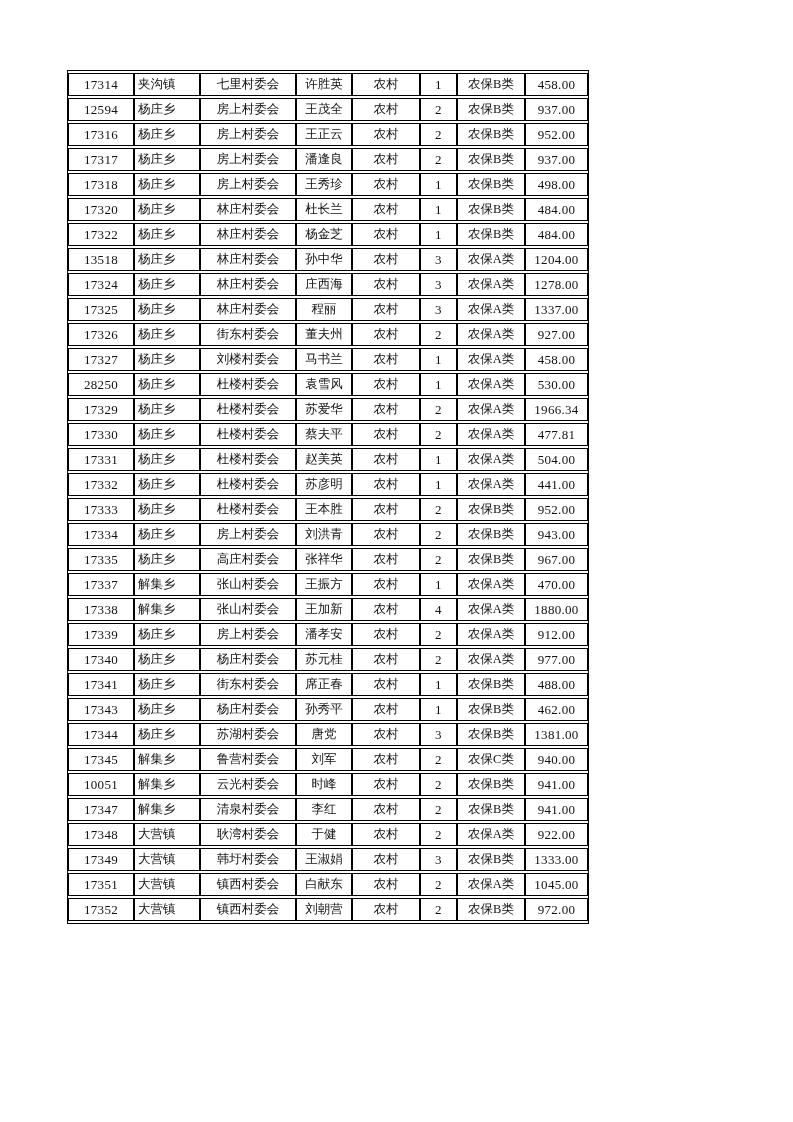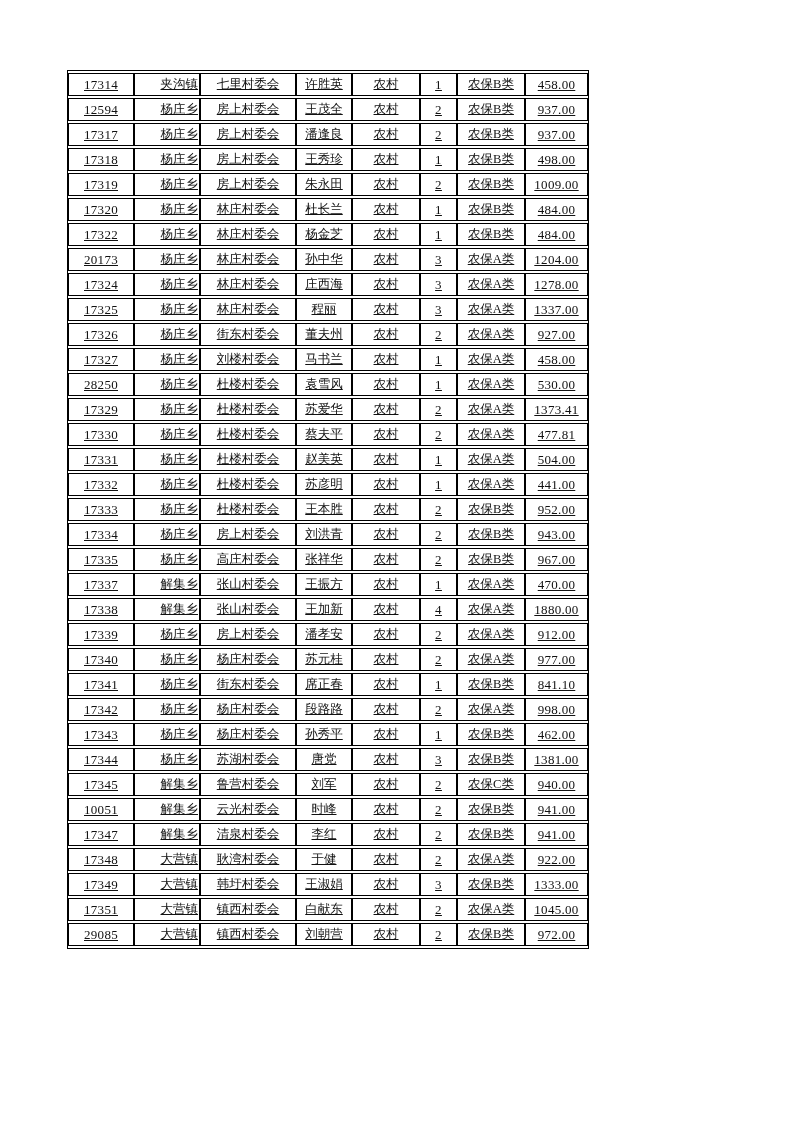--- a/index.html
+++ b/index.html
@@ -20,37 +20,36 @@
     left: 67px;
     top: 70px;
     border: 1px solid #000000;
     background: #ffffff;
   }
   table.records {
     border-collapse: separate;
     border-spacing: 0 2px;
     table-layout: fixed;
     width: 520px;
-    text-decoration: underline;
   }
   table.records td {
     border: 1px solid #000000;
     box-sizing: border-box;
     height: 23px;
     font-size: 12.5px;
     line-height: 21px;
     text-align: center;
     vertical-align: middle;
     padding: 0 1px;
     overflow: hidden;
     white-space: nowrap;
     background: #ffffff;
   }
   table.records td.col-town {
-    text-align: right;
+    text-align: left;
     padding-left: 3px;
   }
   table.records td.col-id,
   table.records td.col-amount,
   table.records td.col-count {
     font-size: 13px;
     letter-spacing: 0.3px;
   }
 </style>
 </head>
@@ -83,48 +82,48 @@
           <td class="col-id">12594</td>
           <td class="col-town">杨庄乡</td>
           <td class="col-village">房上村委会</td>
           <td class="col-name">王茂全</td>
           <td class="col-residence">农村</td>
           <td class="col-count">2</td>
           <td class="col-category">农保B类</td>
           <td class="col-amount">937.00</td>
         </tr>
         <tr>
+          <td class="col-id">17316</td>
+          <td class="col-town">杨庄乡</td>
+          <td class="col-village">房上村委会</td>
+          <td class="col-name">王正云</td>
+          <td class="col-residence">农村</td>
+          <td class="col-count">2</td>
+          <td class="col-category">农保B类</td>
+          <td class="col-amount">952.00</td>
+        </tr>
+        <tr>
           <td class="col-id">17317</td>
           <td class="col-town">杨庄乡</td>
           <td class="col-village">房上村委会</td>
           <td class="col-name">潘逢良</td>
           <td class="col-residence">农村</td>
           <td class="col-count">2</td>
           <td class="col-category">农保B类</td>
           <td class="col-amount">937.00</td>
         </tr>
         <tr>
           <td class="col-id">17318</td>
           <td class="col-town">杨庄乡</td>
           <td class="col-village">房上村委会</td>
           <td class="col-name">王秀珍</td>
           <td class="col-residence">农村</td>
           <td class="col-count">1</td>
           <td class="col-category">农保B类</td>
           <td class="col-amount">498.00</td>
-        </tr>
-        <tr>
-          <td class="col-id">17319</td>
-          <td class="col-town">杨庄乡</td>
-          <td class="col-village">房上村委会</td>
-          <td class="col-name">朱永田</td>
-          <td class="col-residence">农村</td>
-          <td class="col-count">2</td>
-          <td class="col-category">农保B类</td>
-          <td class="col-amount">1009.00</td>
         </tr>
         <tr>
           <td class="col-id">17320</td>
           <td class="col-town">杨庄乡</td>
           <td class="col-village">林庄村委会</td>
           <td class="col-name">杜长兰</td>
           <td class="col-residence">农村</td>
           <td class="col-count">1</td>
           <td class="col-category">农保B类</td>
           <td class="col-amount">484.00</td>
@@ -133,21 +132,21 @@
           <td class="col-id">17322</td>
           <td class="col-town">杨庄乡</td>
           <td class="col-village">林庄村委会</td>
           <td class="col-name">杨金芝</td>
           <td class="col-residence">农村</td>
           <td class="col-count">1</td>
           <td class="col-category">农保B类</td>
           <td class="col-amount">484.00</td>
         </tr>
         <tr>
-          <td class="col-id">20173</td>
+          <td class="col-id">13518</td>
           <td class="col-town">杨庄乡</td>
           <td class="col-village">林庄村委会</td>
           <td class="col-name">孙中华</td>
           <td class="col-residence">农村</td>
           <td class="col-count">3</td>
           <td class="col-category">农保A类</td>
           <td class="col-amount">1204.00</td>
         </tr>
         <tr>
           <td class="col-id">17324</td>
@@ -200,21 +199,21 @@
           <td class="col-amount">530.00</td>
         </tr>
         <tr>
           <td class="col-id">17329</td>
           <td class="col-town">杨庄乡</td>
           <td class="col-village">杜楼村委会</td>
           <td class="col-name">苏爱华</td>
           <td class="col-residence">农村</td>
           <td class="col-count">2</td>
           <td class="col-category">农保A类</td>
-          <td class="col-amount">1373.41</td>
+          <td class="col-amount">1966.34</td>
         </tr>
         <tr>
           <td class="col-id">17330</td>
           <td class="col-town">杨庄乡</td>
           <td class="col-village">杜楼村委会</td>
           <td class="col-name">蔡夫平</td>
           <td class="col-residence">农村</td>
           <td class="col-count">2</td>
           <td class="col-category">农保A类</td>
           <td class="col-amount">477.81</td>
@@ -310,31 +309,21 @@
           <td class="col-amount">977.00</td>
         </tr>
         <tr>
           <td class="col-id">17341</td>
           <td class="col-town">杨庄乡</td>
           <td class="col-village">街东村委会</td>
           <td class="col-name">席正春</td>
           <td class="col-residence">农村</td>
           <td class="col-count">1</td>
           <td class="col-category">农保B类</td>
-          <td class="col-amount">841.10</td>
-        </tr>
-        <tr>
-          <td class="col-id">17342</td>
-          <td class="col-town">杨庄乡</td>
-          <td class="col-village">杨庄村委会</td>
-          <td class="col-name">段路路</td>
-          <td class="col-residence">农村</td>
-          <td class="col-count">2</td>
-          <td class="col-category">农保A类</td>
-          <td class="col-amount">998.00</td>
+          <td class="col-amount">488.00</td>
         </tr>
         <tr>
           <td class="col-id">17343</td>
           <td class="col-town">杨庄乡</td>
           <td class="col-village">杨庄村委会</td>
           <td class="col-name">孙秀平</td>
           <td class="col-residence">农村</td>
           <td class="col-count">1</td>
           <td class="col-category">农保B类</td>
           <td class="col-amount">462.00</td>
@@ -403,21 +392,21 @@
           <td class="col-id">17351</td>
           <td class="col-town">大营镇</td>
           <td class="col-village">镇西村委会</td>
           <td class="col-name">白献东</td>
           <td class="col-residence">农村</td>
           <td class="col-count">2</td>
           <td class="col-category">农保A类</td>
           <td class="col-amount">1045.00</td>
         </tr>
         <tr>
-          <td class="col-id">29085</td>
+          <td class="col-id">17352</td>
           <td class="col-town">大营镇</td>
           <td class="col-village">镇西村委会</td>
           <td class="col-name">刘朝营</td>
           <td class="col-residence">农村</td>
           <td class="col-count">2</td>
           <td class="col-category">农保B类</td>
           <td class="col-amount">972.00</td>
         </tr>
       </tbody>
   </table>

